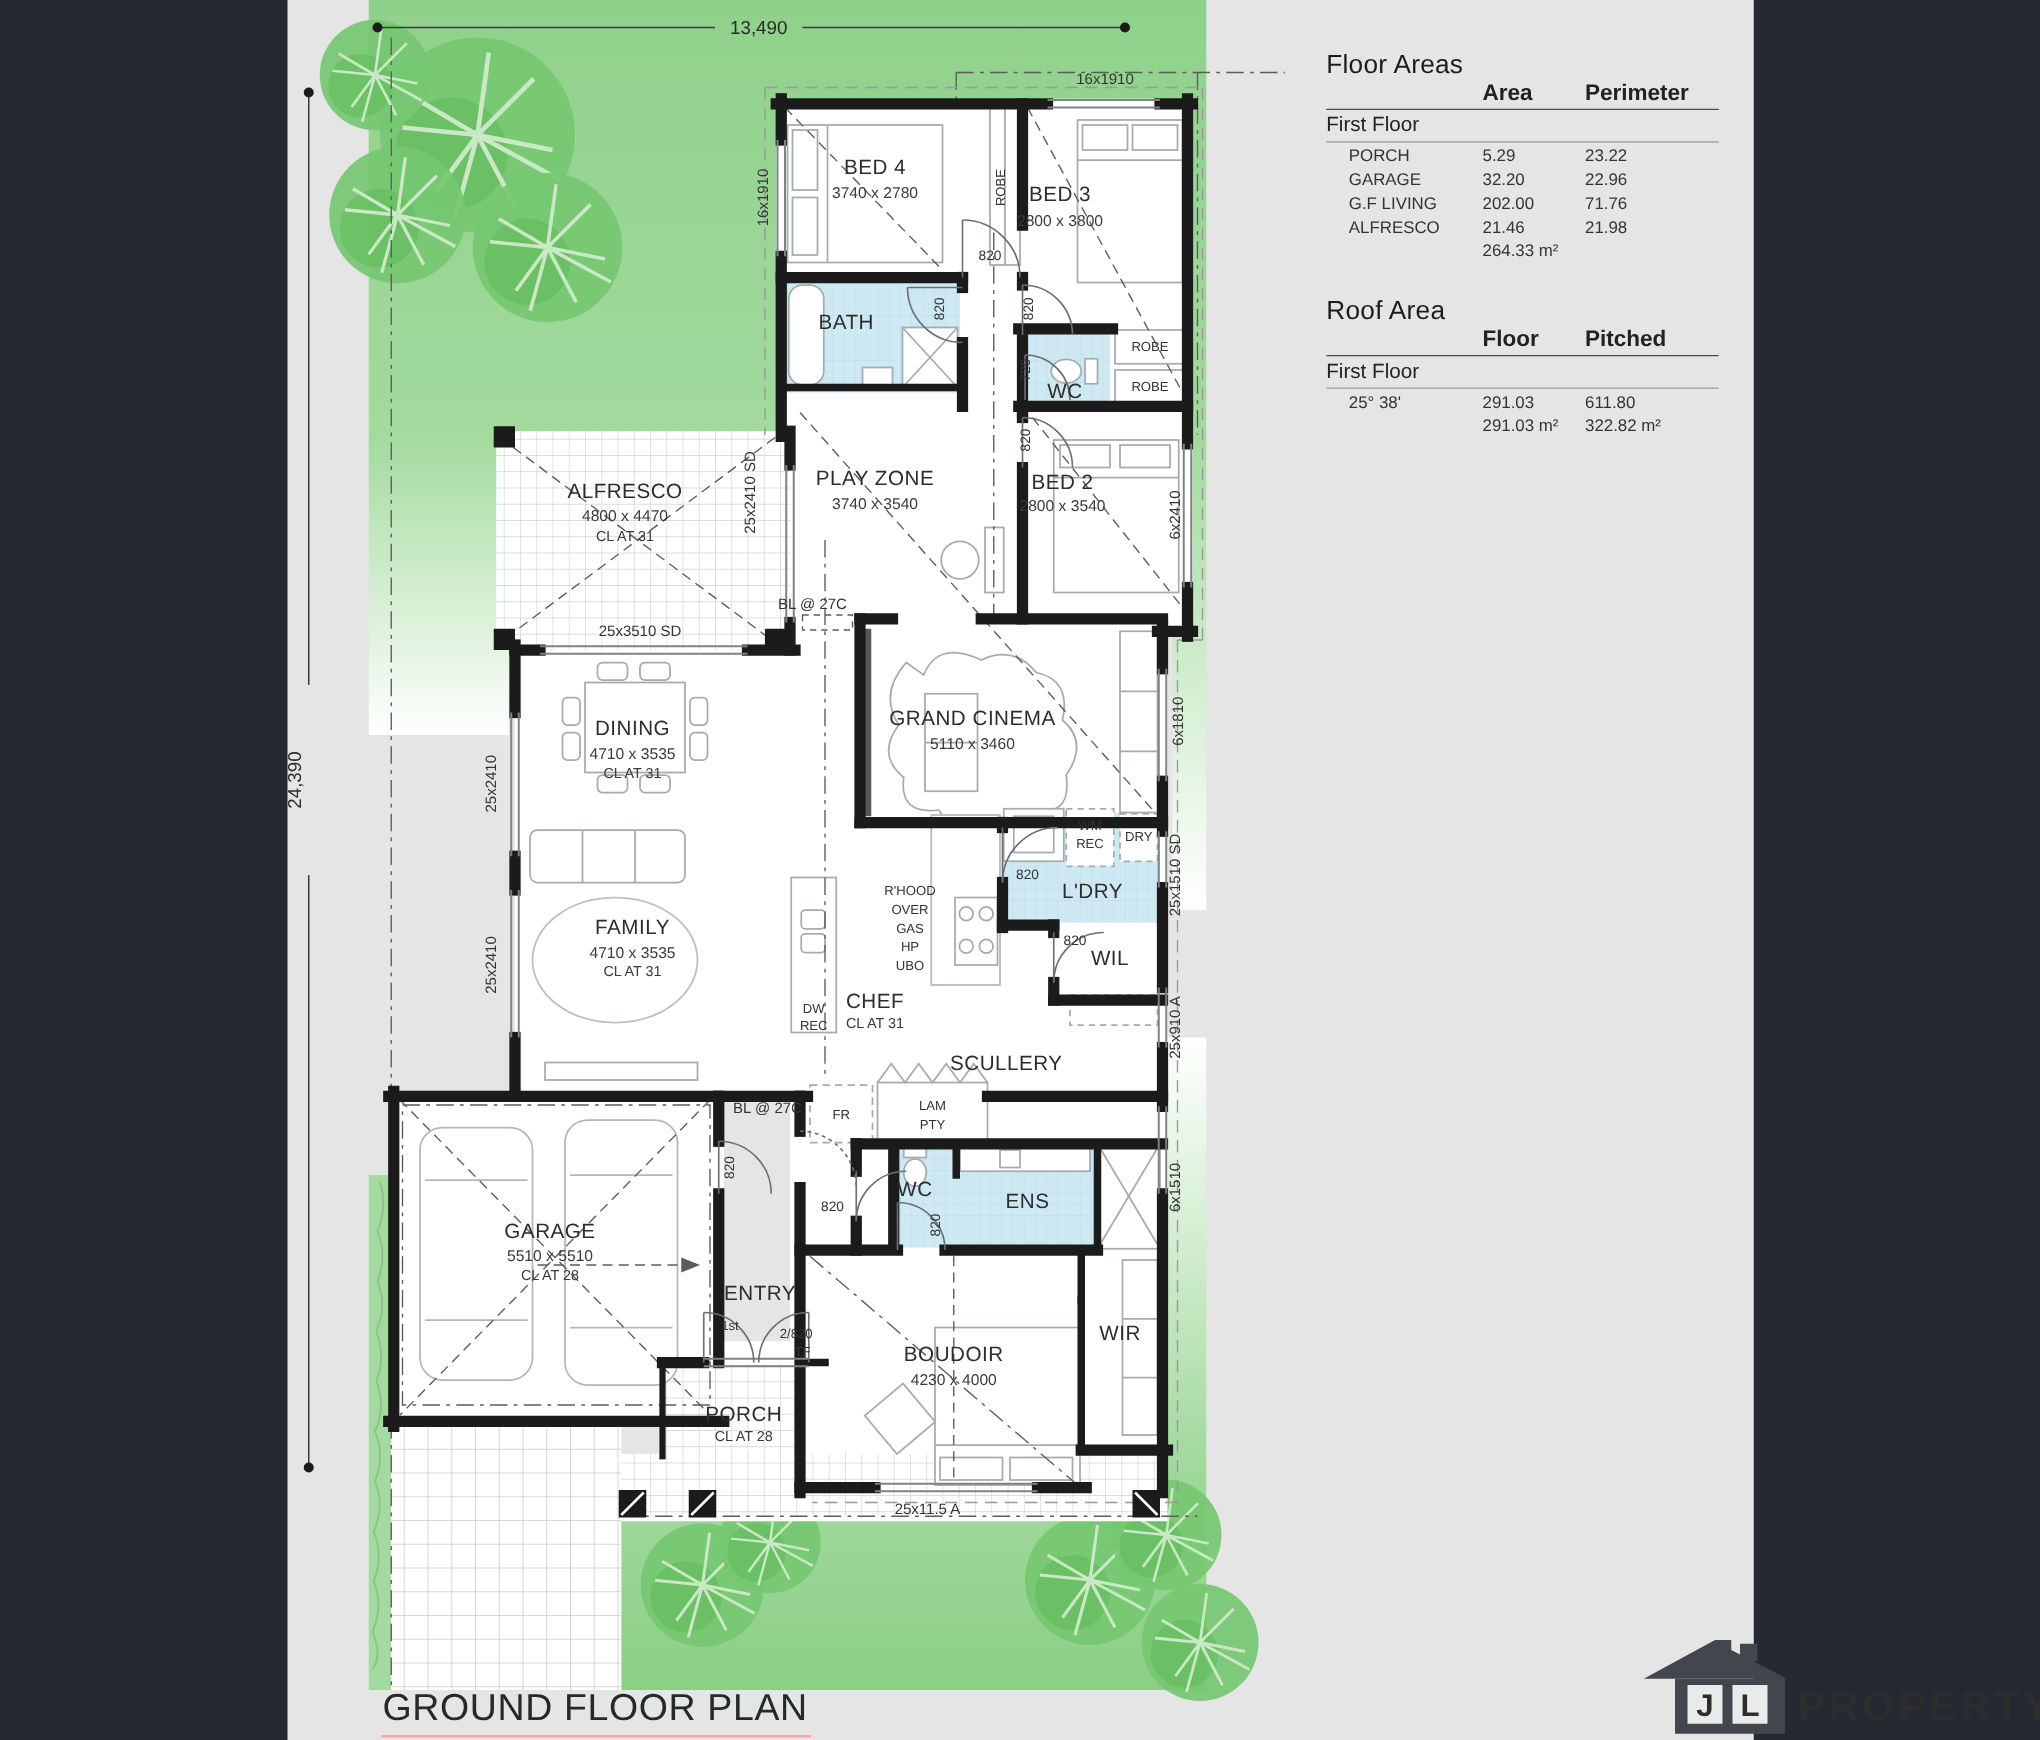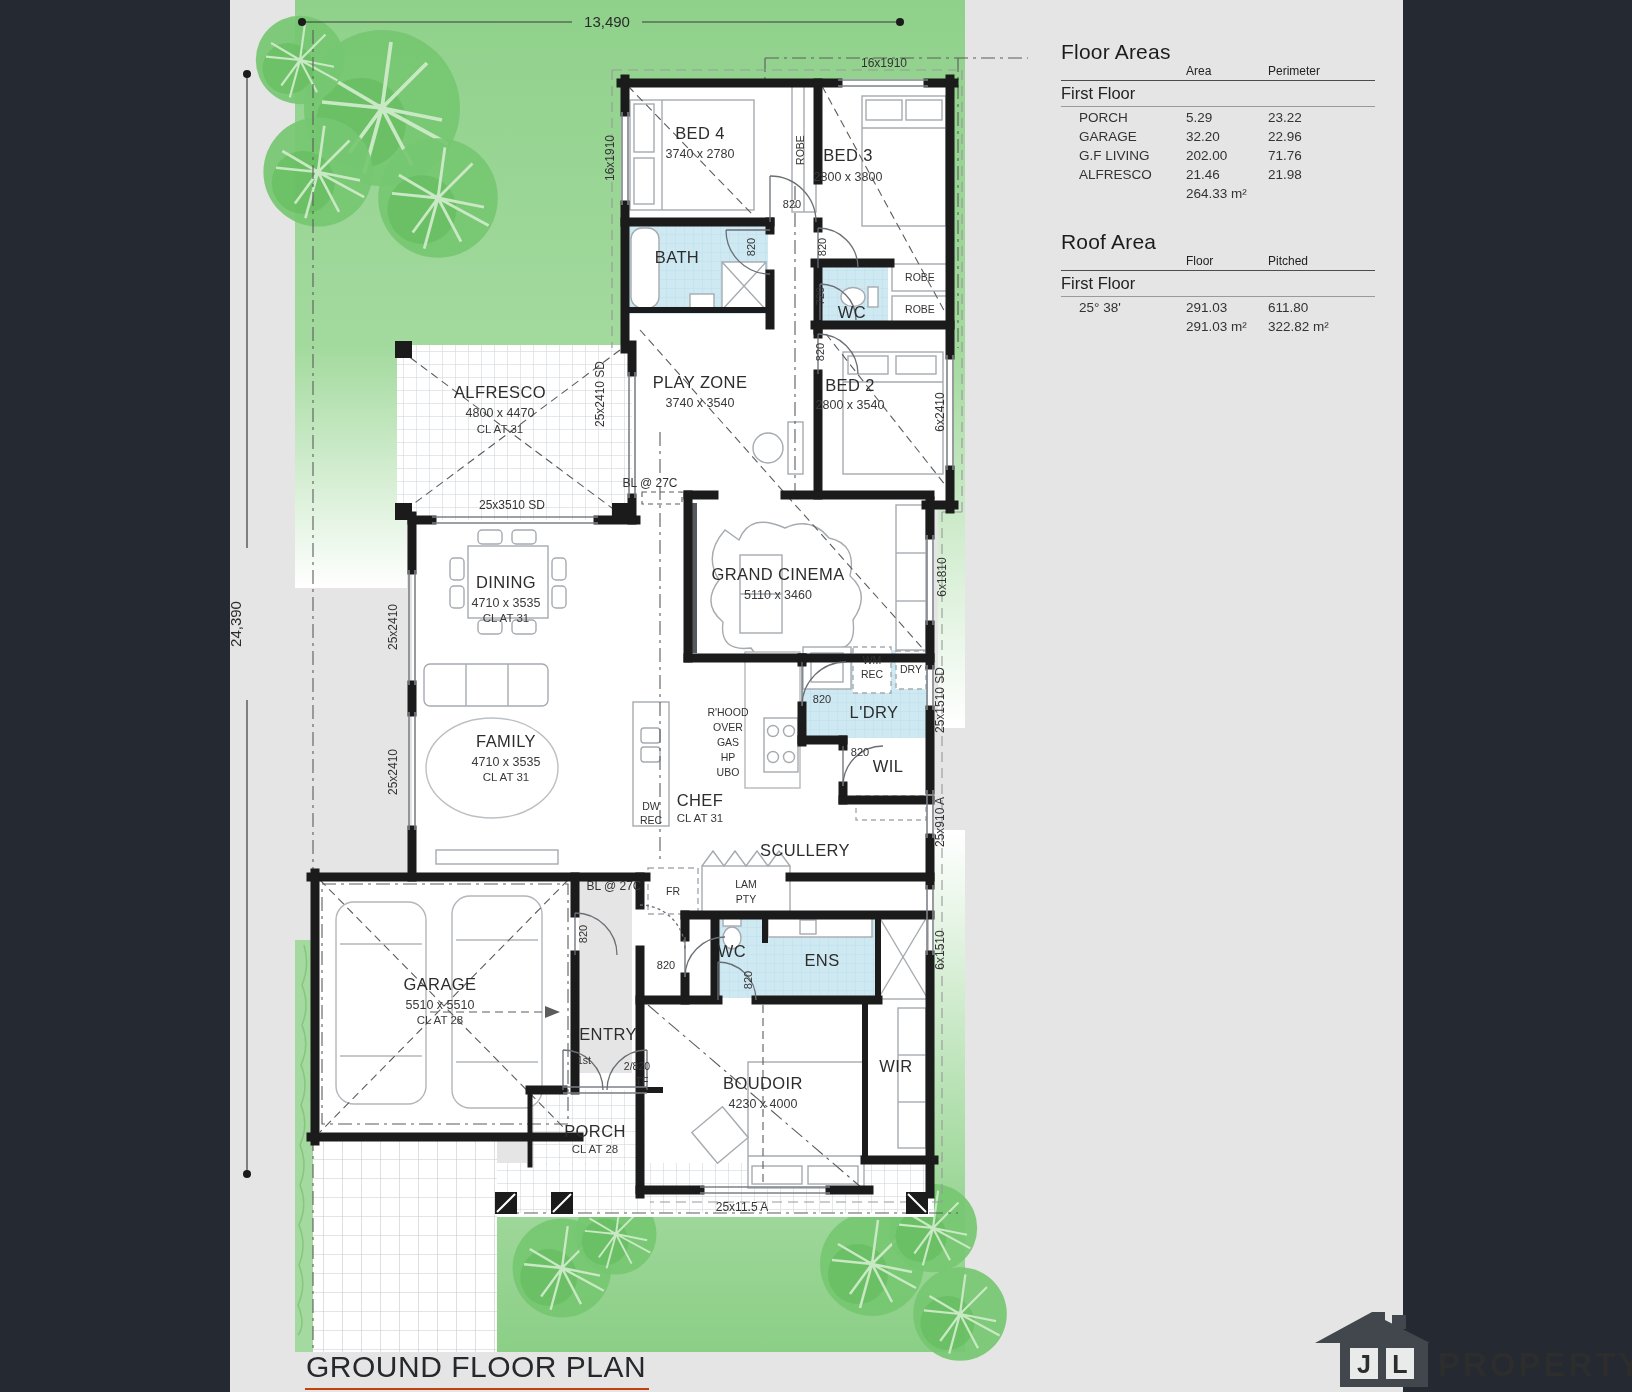--- a/index.html
+++ b/index.html
@@ -7,32 +7,32 @@
          font-family:"Liberation Sans",sans-serif;color:#2a2a2a;}
   .bar{position:absolute;top:0;height:1392px;background:#242932;}
   #bar-left{left:0;width:230px;}
   #bar-right{left:1403px;width:229px;}
   #plan-svg{position:absolute;left:230px;top:0;}
 
   
   #tables{position:absolute;left:1061px;top:2px;width:314px;color:#222;margin-top:38px;}
   .tbl-heading{font-size:21px;color:#1c1c1c;letter-spacing:.2px;}
   .cols{display:grid;grid-template-columns:125px 82px 107px;align-items:baseline;}
-  .cols.head span{font-size:12px;color:#222;}
+  .cols.head span{font-size:18px;color:#222;font-weight:bold;}
   .cols.rowline span{font-size:13.5px;line-height:19px;color:#333;}
   .cols .indent{padding-left:18px;}
   .sect{font-size:16.5px;line-height:22px;color:#222;}
   .rule{border-top:1.5px solid #4c4c4c;margin:2px 0 1px 0;}
   .rule.thin{border-top:1px solid #9a9a9a;}
   .bold{font-weight:normal;color:#111;}
   #roof-block{margin-top:27px;}
 
   
   #plan-title{position:absolute;left:305px;top:1350px;font-size:30px;letter-spacing:.5px;
-              color:#26282b;border-bottom:2px solid #c2410c;padding:0 3px 4px 1px;}
+              color:#26282b;border-bottom:2px solid #fca5a5;padding:0 3px 4px 1px;}
   #logo{position:absolute;left:1298px;top:1290px;}
 
   
   text{font-family:"Liberation Sans",sans-serif;fill:#2d2d2d;}
   .rm{font-size:16.5px;letter-spacing:.4px;}
   .sz{font-size:12.5px;fill:#3a3a3a;}
   .cl{font-size:11.5px;fill:#3a3a3a;}
   .an{font-size:12px;fill:#333;}
   .dr{font-size:11px;fill:#333;}
   .sm{font-size:10.5px;fill:#333;}

